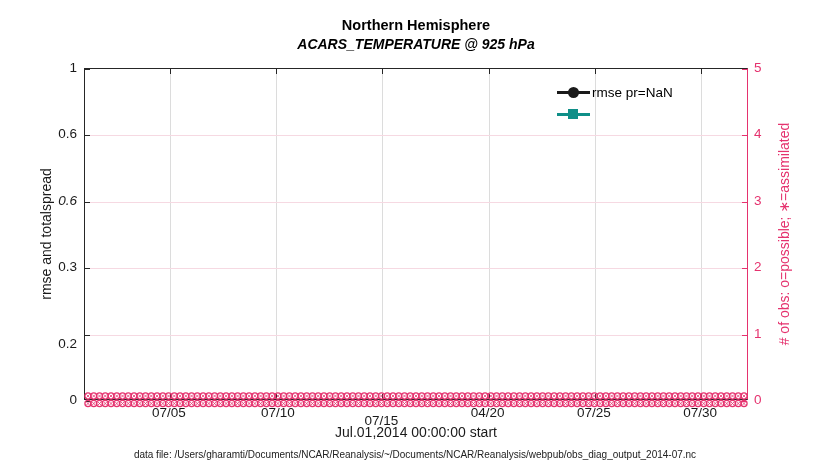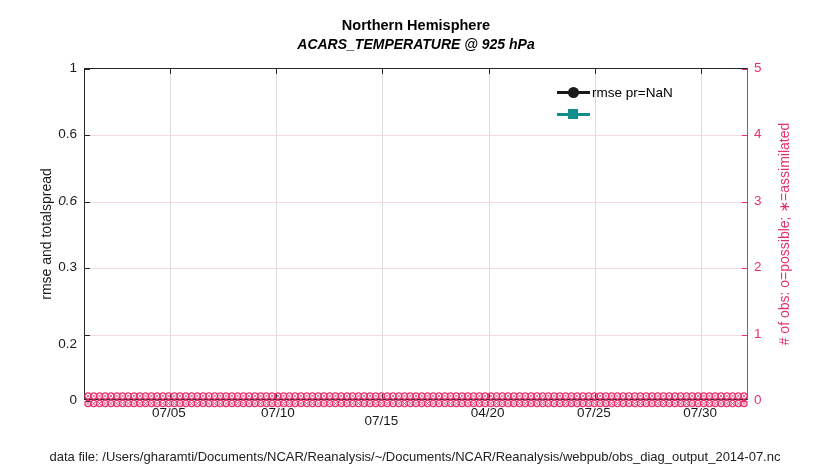--- a/index.html
+++ b/index.html
@@ -25,21 +25,21 @@
 
   .ytick-label-left{position:absolute;left:0;width:77px;text-align:right;font-size:13.5px;color:#1a1a1a;line-height:18px;}
   .ytick-label-right{position:absolute;left:754px;font-size:13.5px;color:#e5326e;line-height:18px;}
   .xtick-label{position:absolute;width:80px;text-align:center;top:404px;font-size:13.5px;color:#1a1a1a;line-height:18px;}
 
   .ylabel-left{position:absolute;left:46px;top:234px;transform:translate(-50%,-50%) rotate(-90deg);
                font-size:14px;color:#1a1a1a;white-space:nowrap;}
   .ylabel-right{position:absolute;left:784px;top:234px;transform:translate(-50%,-50%) rotate(-90deg);
                 font-size:14px;color:#e5326e;white-space:nowrap;}
   .xlabel{position:absolute;left:84px;top:424px;width:664px;text-align:center;font-size:14px;color:#1a1a1a;}
-  .footer{position:absolute;left:0;top:449px;width:830px;text-align:center;font-size:13px;color:#222;}
+  .footer{position:absolute;left:0;top:449px;width:830px;text-align:center;font-size:10px;color:#222;}
 
   .legend{position:absolute;left:472px;top:12px;}
   .legend-entry{display:flex;align-items:center;height:22px;}
   .lg-line{position:relative;width:33px;height:13px;flex:0 0 33px;}
   .lg-bar{position:absolute;left:0;top:5.5px;width:33px;height:2.5px;}
   .lg-marker{position:absolute;top:1px;left:11px;width:11px;height:11px;}
   .lg-marker.circle{border-radius:50%;}
   .lg-marker.square{top:1.5px;width:10px;height:10px;}
   .legend-text{font-size:13.5px;color:#000;margin-left:2px;white-space:nowrap;}
 
@@ -366,15 +366,16 @@
       <div class="xtick-label" style="left: 128.992px;">07/05</div>
       <div class="xtick-label" style="left: 238px;">07/10</div>
       <div class="xtick-label" style="left: 341.472px; margin-top: 8px;">07/15</div>
       <div class="xtick-label" style="left: 447.712px;">04/20</div>
       <div class="xtick-label" style="left: 553.952px;">07/25</div>
       <div class="xtick-label" style="left: 660.192px;">07/30</div>
     </div>
 
   <div class="ylabel-left">rmse and totalspread</div>
   <div class="ylabel-right" style="color: rgb(229, 50, 110);"># of obs: o=possible; ∗=assimilated</div>
+  <div class="xlabel">Jul.01,2014 00:00:00 start</div>
   <div class="footer">data file: /Users/gharamti/Documents/NCAR/Reanalysis/~/Documents/NCAR/Reanalysis/webpub/obs_diag_output_2014-07.nc</div>
 
 </div>
 
 </body></html>

